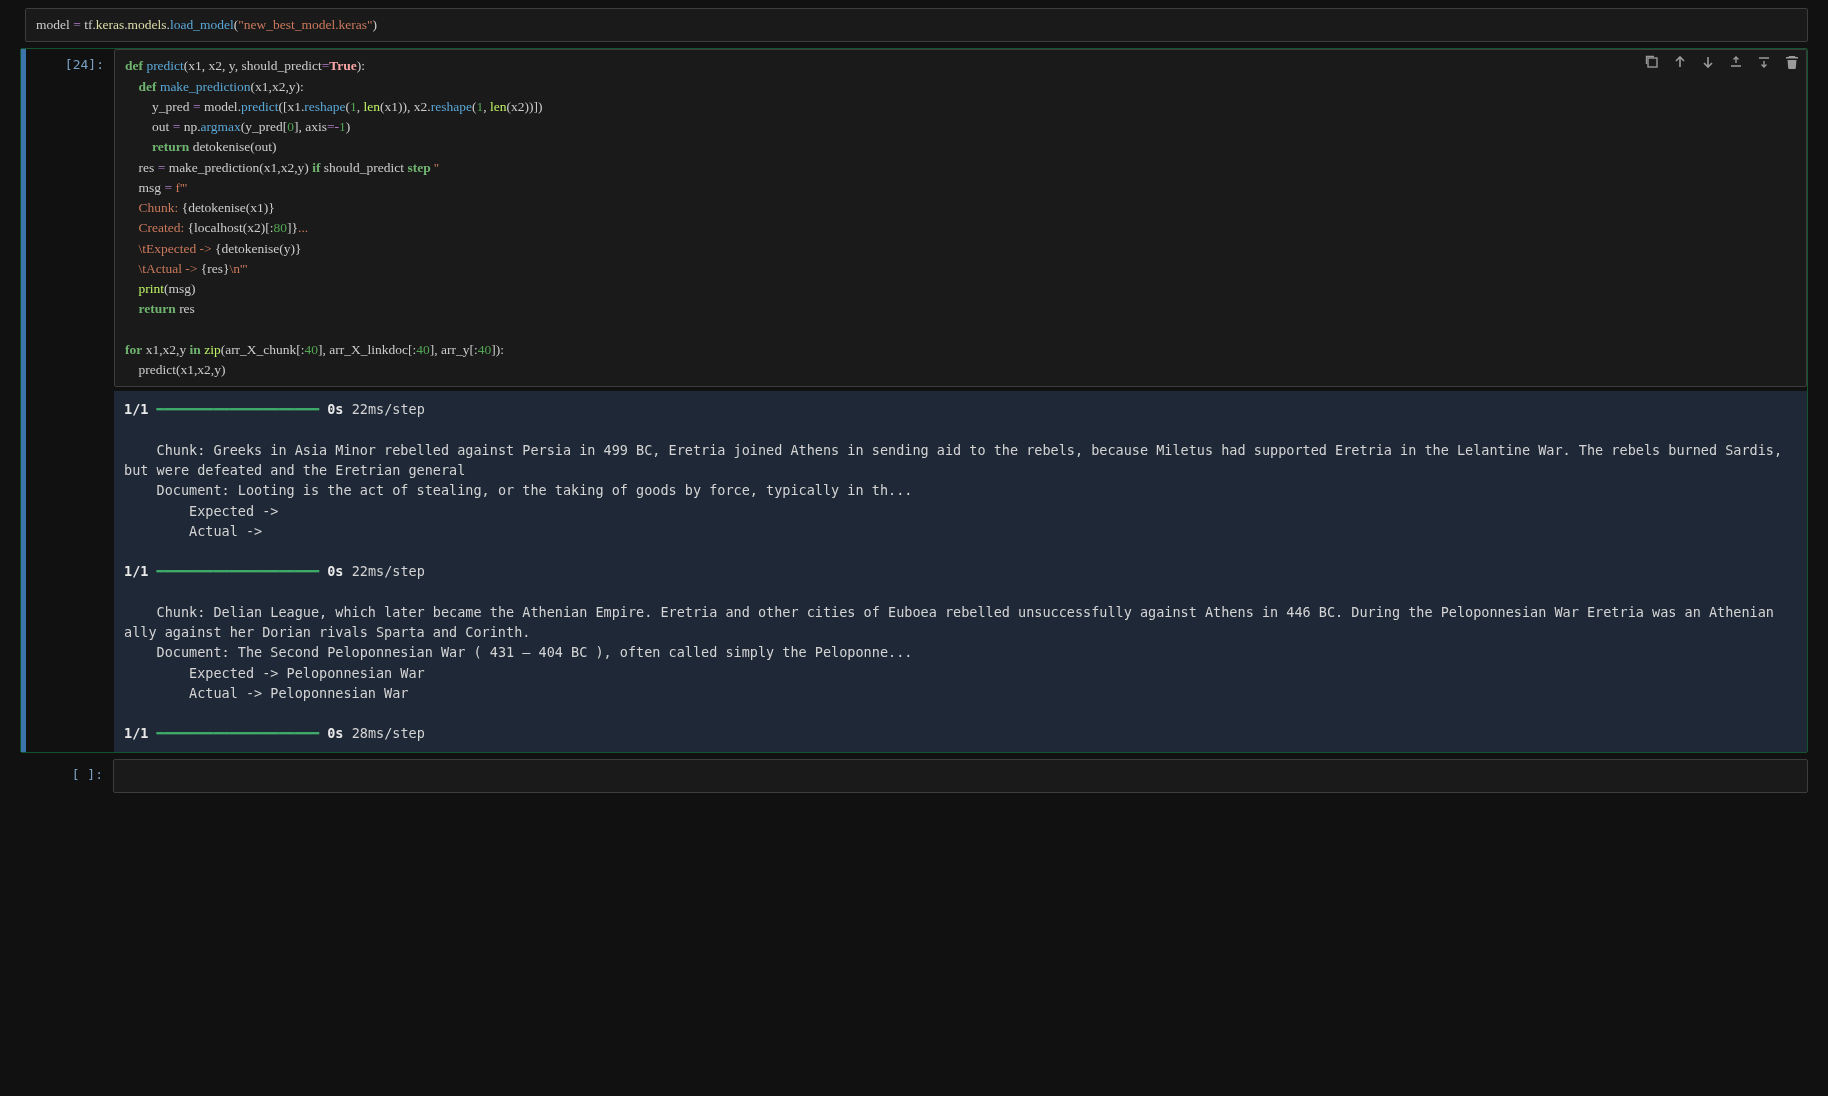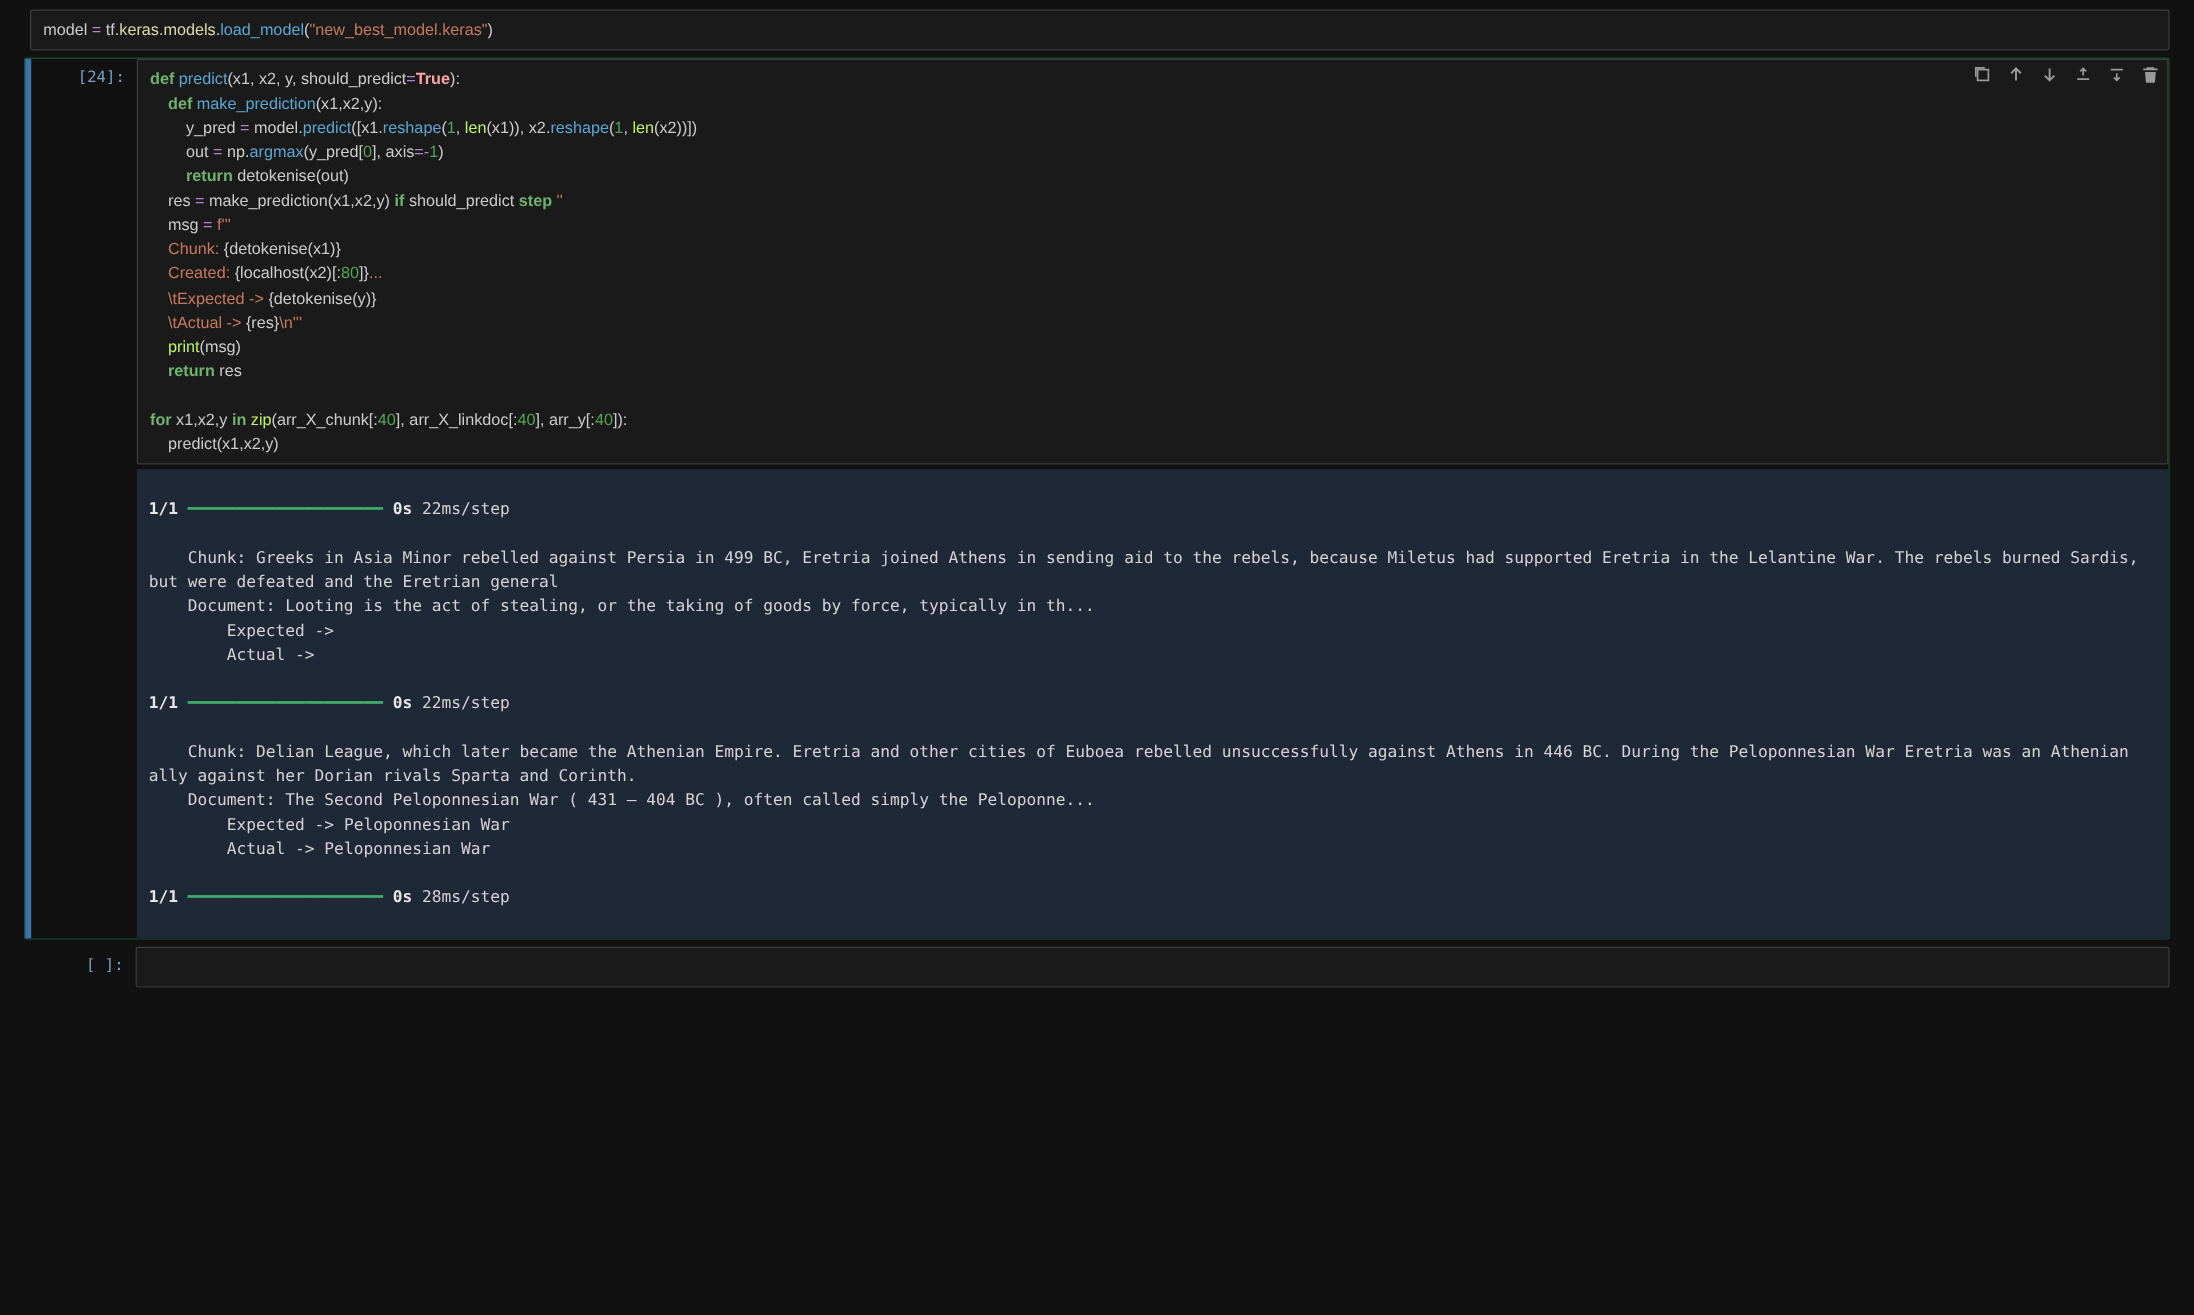--- a/index.html
+++ b/index.html
@@ -70,27 +70,27 @@
     border: 1px solid #5a3030;
     color: #d8d0d0;
     padding: 6px 10px;
     margin-top: 4px;
     white-space: pre-wrap;
     word-break: break-all;
     border-radius: 2px;
   }
   .output-area {
     background: #1f2836;
-    padding: 23px 10px;
+    padding: 8px 10px;
     margin-top: 4px;
     white-space: pre-wrap;
     word-break: break-word;
     color: #d4d4d4;
   }
-  pre { font-family: Liberation Sans, sans-serif; white-space: pre; }
+  pre { font-family: Liberation Serif, serif; white-space: pre; }
   .prog-bold { font-weight: bold; color: #e8e8e8; }
   .prog-bar { color: #3fae6a; font-weight: bold; }
   
   .k  { color: #6fb36f; font-weight: bold; }                       
   .fn { color: #5aa7d6; }                       
   .nm { color: #dcdcaa; }                       
   .s  { color: #c9795b; }                       
   .n  { color: #52a552; }                       
   .c1 { color: #cccccc; }                       
   .bu { color: #bef264; }                       

